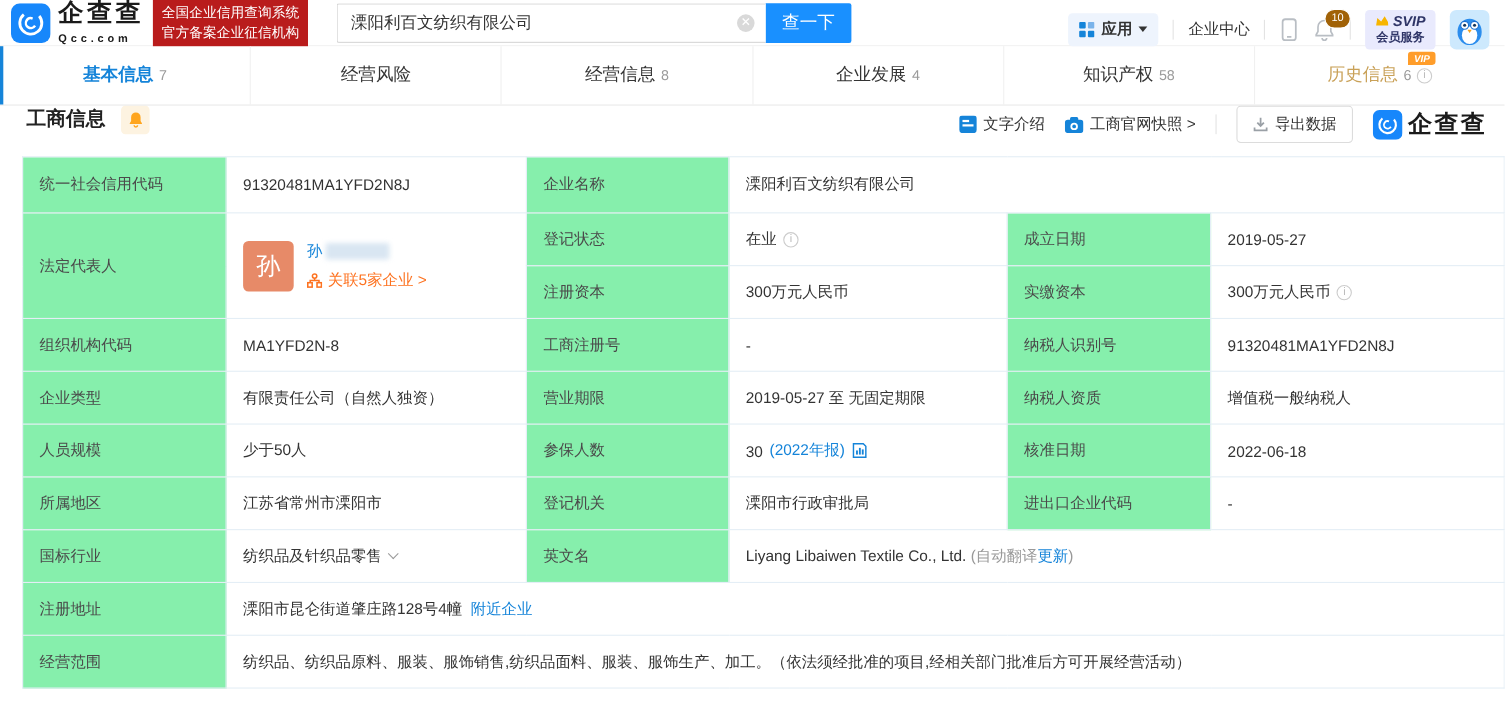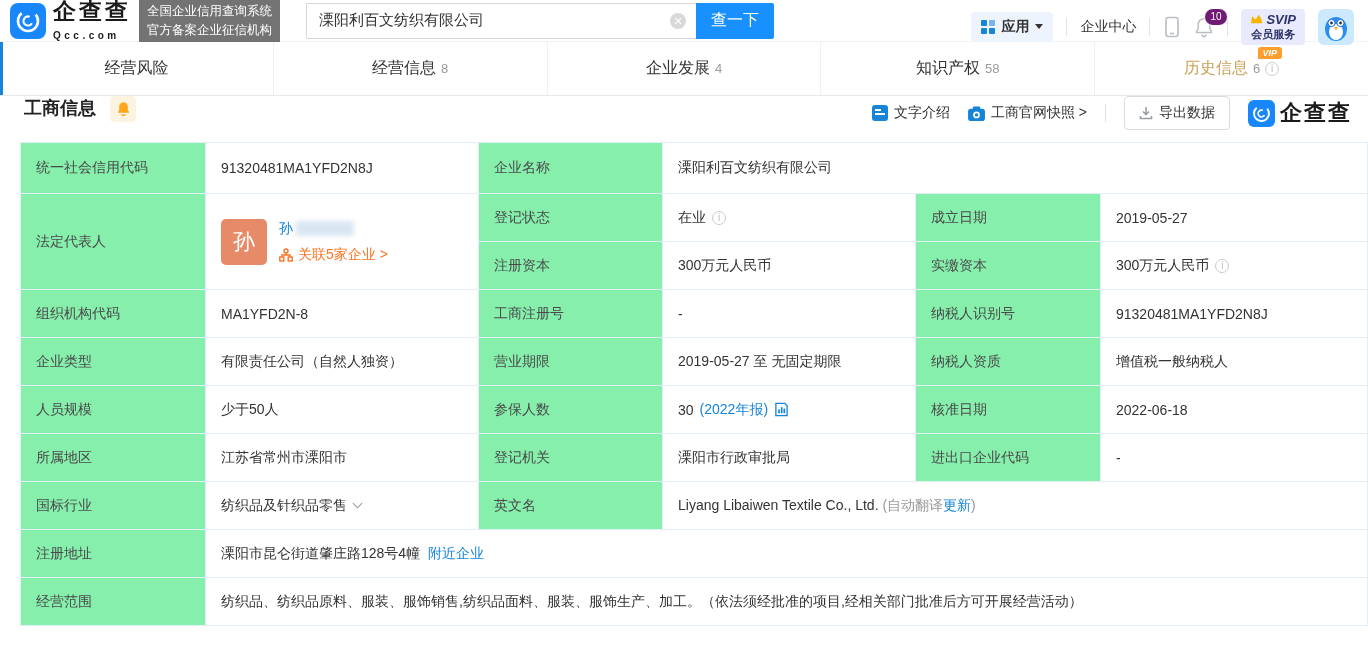--- a/index.html
+++ b/index.html
@@ -5,33 +5,33 @@
   * { margin:0; padding:0; box-sizing:border-box; }
   body { font-family:"Liberation Sans","DejaVu Sans",sans-serif; background:#fff; }
   .page { width:1368px; height:649px; background:#fff; position:relative; overflow:hidden; }
 
   
   .hdr { display:flex; align-items:center; height:42px; padding:0 14px 0 10px; border-bottom:1px solid #f2f2f2; }
   .logo-box { display:flex; align-items:center; gap:7px; cursor:pointer; }
   .brand-txt { display:flex; flex-direction:column; line-height:1; }
   .brand-cn { font-size:23px; font-weight:bold; color:#1a1a1a; letter-spacing:3px; }
   .brand-en { font-size:10px; color:#1a1a1a; letter-spacing:3.5px; margin-top:8px; font-weight:bold; }
-  .red-badge { background:#737373; color:#fff; font-size:12.5px; padding:3px 8px; line-height:1.45; margin-left:8px; white-space:nowrap; }
+  .red-badge { background:#b91c1c; color:#fff; font-size:12.5px; padding:3px 8px; line-height:1.45; margin-left:8px; white-space:nowrap; }
   .search-wrap { display:flex; margin-left:26px; align-items:center; }
   .search-box { position:relative; }
   .search-input { width:390px; height:36px; border:1px solid #d6d6d6; border-right:none; border-radius:2px 0 0 2px; padding:0 34px 0 12px; font-size:15px; color:#333; outline:none; font-family:inherit; }
   .clear-icon { position:absolute; right:10px; top:10px; width:16px; height:16px; border-radius:50%; background:#d9d9d9; color:#fff; font-size:11px; line-height:16px; text-align:center; cursor:pointer; }
   .search-btn { width:78px; height:36px; background:#1990ff; color:#fff; border:none; border-radius:0 2px 2px 0; font-size:16px; cursor:pointer; font-family:inherit; }
   .hdr-right { margin-left:auto; display:flex; align-items:center; gap:13px;margin-top:12px; }
   .apps-pill { display:flex; align-items:center; gap:6px; background:#eef4fd; border-radius:4px; padding:6px 10px; font-size:14px; color:#333; font-weight:bold; cursor:pointer; }
   .caret-down { width:0; height:0; border-left:4px solid transparent; border-right:4px solid transparent; border-top:5px solid #333; }
   .vdiv { width:1px; height:18px; background:#e3e3e3; }
   .hdr-link { font-size:14px; color:#333; cursor:pointer; }
   .icon-btn { position:relative; cursor:pointer; display:flex; align-items:center; }
-  .noti-badge { position:absolute; top:-8px; left:10px; background:#701a75; color:#fff; font-size:10px; line-height:1; padding:3px 5px; border-radius:9px; border:1px solid #fff; }
+  .noti-badge { position:absolute; top:-8px; left:10px; background:#a16207; color:#fff; font-size:10px; line-height:1; padding:3px 5px; border-radius:9px; border:1px solid #fff; }
   .svip { background:#e9eafd; border-radius:4px; padding:3px 9px; text-align:center; line-height:1.25; cursor:pointer; }
   .svip-top { display:flex; align-items:center; gap:3px; color:#2e3466; font-weight:bold; font-style:italic; font-size:13px; justify-content:center; }
   .svip-bottom { color:#2e3466; font-size:11px; font-weight:bold; }
   .avatar { width:36px; height:36px; border-radius:6px; background:#cde9fd; overflow:hidden; cursor:pointer; display:flex; align-items:center; justify-content:center; }
 
   
   .tabs { display:flex; height:54px; border-bottom:1px solid #e9e9e9; position:relative; }
   .tabs-leftbar { position:absolute; left:0; top:0; width:3px; height:100%; background:#1584d9; }
   .tab { flex:1; display:flex; align-items:center; justify-content:center; gap:5px; font-size:16px; color:#333; border-right:1px solid #f0f0f0; cursor:pointer; position:relative; }
   .tab:last-child { border-right:none; }
@@ -141,20 +141,24 @@
           <circle cx="10.5" cy="11" r="1.4" fill="#16365c"></circle>
           <circle cx="19.5" cy="11" r="1.4" fill="#16365c"></circle>
           <polygon points="13,15 17,15 15,18" fill="#f7a21b"></polygon>
         </svg>
       </div>
     </div>
   </div>
 
   <div class="tabs">
     <div class="tabs-leftbar"></div>
+    <div class="tab active">
+      <span>基本信息</span>
+      <span class="cnt">7</span>
+    </div>
     <div class="tab">
       <span>经营风险</span>
     </div>
     <div class="tab">
       <span>经营信息</span>
       <span class="cnt">8</span>
     </div>
     <div class="tab">
       <span>企业发展</span>
       <span class="cnt">4</span>

